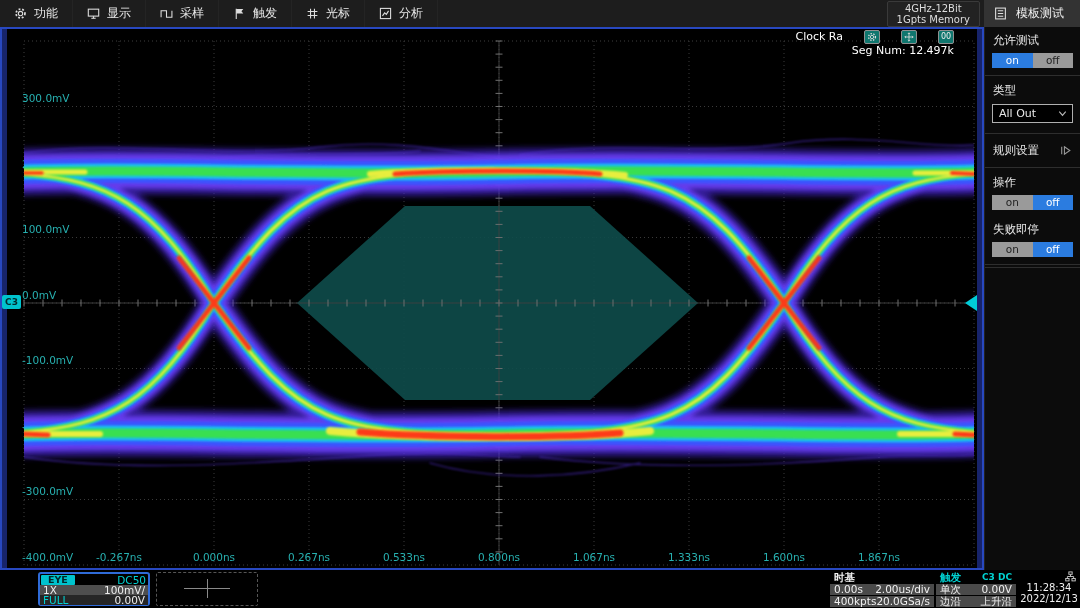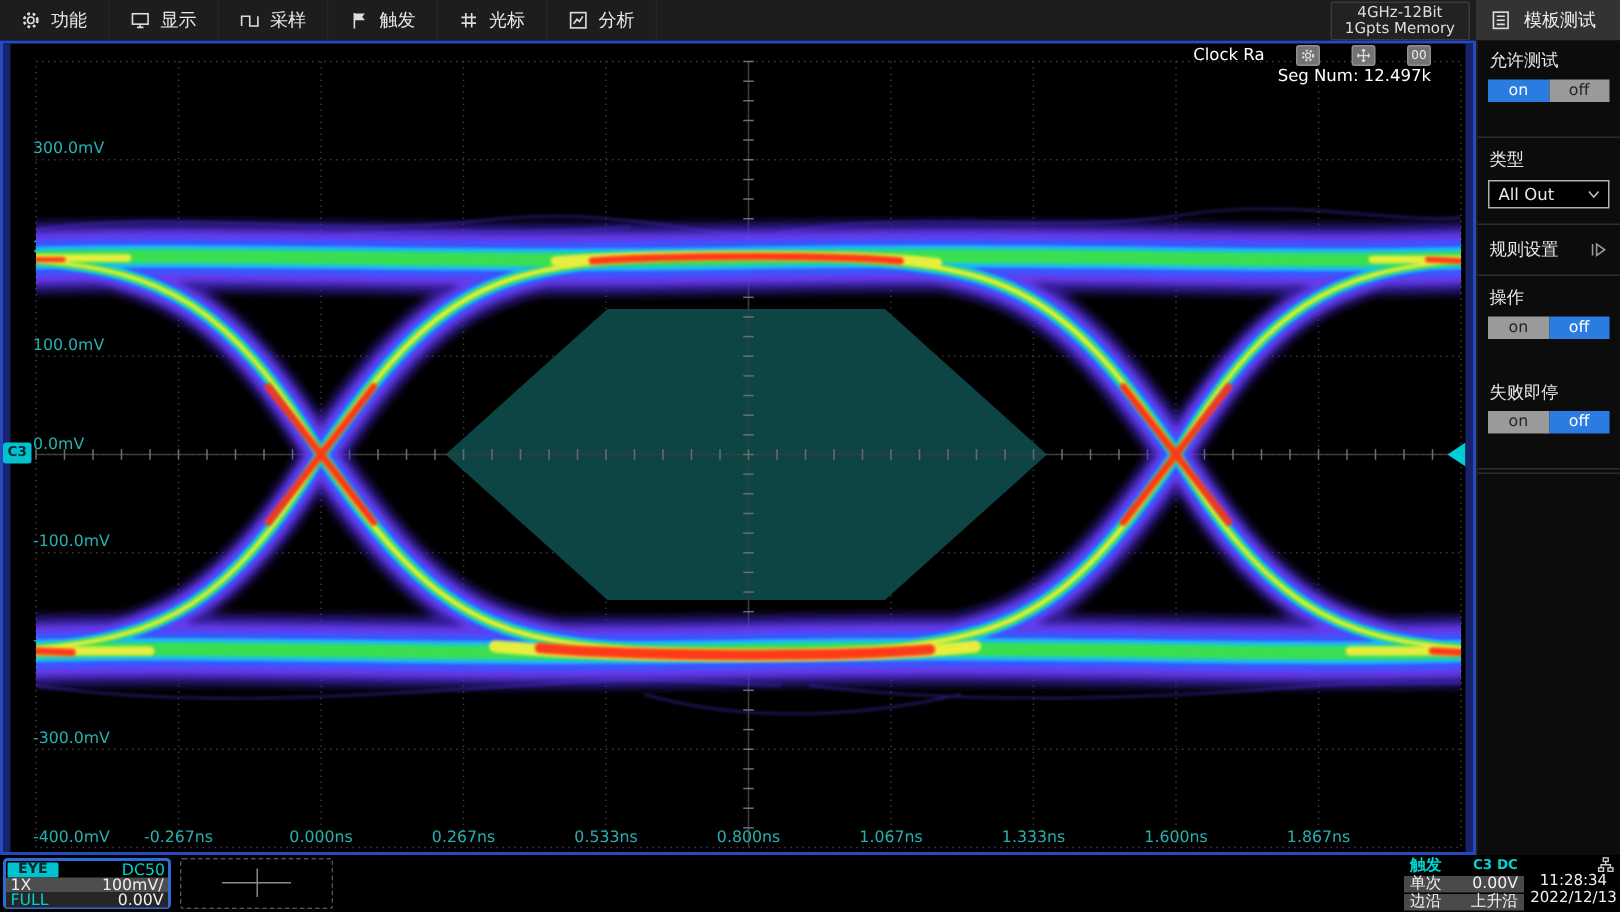--- a/index.html
+++ b/index.html
@@ -25,46 +25,46 @@
 
   
   .main{flex:1;display:flex;min-height:0;}
   .plot{position:relative;width:984px;height:543px;background:#000;flex:0 0 984px;}
   .plot svg.eye{position:absolute;inset:0;}
   .frame{position:absolute;inset:0;border:2px solid #2848c0;pointer-events:none;box-sizing:border-box;}
   .lstrip{position:absolute;left:2px;top:2px;bottom:2px;width:5px;background:#17246b;pointer-events:none;}
   .rstrip{position:absolute;right:2px;top:2px;bottom:2px;width:5px;background:#17246b;pointer-events:none;}
   .plot-info{position:absolute;top:3px;right:30px;text-align:right;color:#fff;font-size:11px;line-height:13px;}
   .clockline{display:flex;align-items:flex-start;gap:2px;justify-content:flex-end;}
-  .mini{width:14px;height:12px;background:#737373;border:1px solid #8f8f8f;border-radius:2px;
+  .mini{width:14px;height:12px;background:#0f766e;border:1px solid #8f8f8f;border-radius:2px;
     display:flex;align-items:center;justify-content:center;margin-left:19px;}
   .mini .ic{width:10px;height:10px;}
   .mini .zz{font-size:8px;color:#eee;line-height:8px;}
   .c3badge{position:absolute;left:2px;top:268px;width:19px;height:14px;background:#00c3cd;color:#032b2e;
     font-size:9px;font-weight:bold;display:flex;align-items:center;justify-content:center;border-radius:2px;}
 
   
   .sidebar{width:96px;flex:0 0 96px;background:#0c0c0c;border-left:1px solid #222;box-sizing:border-box;
     color:#e8e8e8;font-size:11.5px;display:flex;flex-direction:column;}
   .sb-label{padding:6px 8px 3px;}
-  .tg{display:flex;margin:2px 7px 22px;height:15px;}
+  .tg{display:flex;margin:2px 7px 6px;height:15px;}
   .tg span{flex:1;text-align:center;font-size:10.5px;line-height:15px;}
   .tg .sel{background:#2b7ce0;color:#fff;}
   .tg .uns{background:#9a9a9a;color:#222;}
   .divider{border-top:1px solid #2e2e2e;margin:1px 0;}
   .dropdown{display:flex;align-items:center;justify-content:space-between;border:1px solid #b0b0b0;
     margin:3px 7px 9px;height:17px;padding:0 4px 0 6px;font-size:11px;background:#000;}
   .dropdown .ic{width:11px;height:11px;}
   .sb-row{display:flex;align-items:center;justify-content:space-between;padding:8px 8px;}
   .sb-row .ic{width:13px;height:13px;}
   .sb-act{display:flex;align-items:center;gap:11px;padding:9px 8px;}
   .sb-act .ic{width:15px;height:13px;}
 
   
-  .statusbar{height:38px;flex:0 0 38px;background:#000;display:flex;align-items:center;padding:0 0;}
+  .statusbar{height:38px;flex:0 0 38px;background:#000;display:flex;align-items:center;padding:0 0;margin-left:36px;}
   .chbox{width:112px;height:34px;border:2px solid #2f6bd8;border-radius:3px;margin-left:2px;
     box-sizing:border-box;display:flex;flex-direction:column;font-size:10.5px;color:#eee;background:#000;}
   .chrow1{display:flex;justify-content:space-between;align-items:center;height:11px;padding:0 2px 0 1px;}
   .eyebadge{background:#00c3cd;color:#03262a;font-weight:bold;font-size:9.5px;line-height:10px;padding:0 7px;border-radius:1px;}
   .cyan{color:#00d2d2;}
   .chrow2,.chrow3{display:flex;justify-content:space-between;height:10px;line-height:10px;padding:0 3px;}
   .chrow2{background:#4e4e4e;}
   .chrow3{background:#262626;}
   .addbox{width:100px;height:32px;border:1px dashed #555;border-radius:2px;margin-left:6px;position:relative;}
   .plus-h{position:absolute;left:27px;top:15px;width:46px;height:1px;background:#8a8a8a;}
@@ -512,20 +512,33 @@
       <div class="chrow3">
         <span class="cyan">FULL</span>
         <span>0.00V</span>
       </div>
     </div>
     <div class="addbox">
       <div class="plus-h"></div>
       <div class="plus-v"></div>
     </div>
     <div class="sb-spacer"></div>
+    <div class="infobox tbbox">
+      <div class="hd">
+          <span>时基</span>
+        </div>
+      <div class="grw">
+        <span>0.00s</span>
+        <span>2.00us/div</span>
+      </div>
+      <div class="grw">
+        <span>400kpts</span>
+        <span>20.0GSa/s</span>
+      </div>
+    </div>
     <div class="infobox trbox">
       <div class="hd cyan">
         <span>触发</span>
         <span class="src">C3 DC</span>
       </div>
       <div class="grw">
         <span>单次</span>
         <span>0.00V</span>
       </div>
       <div class="grw">

